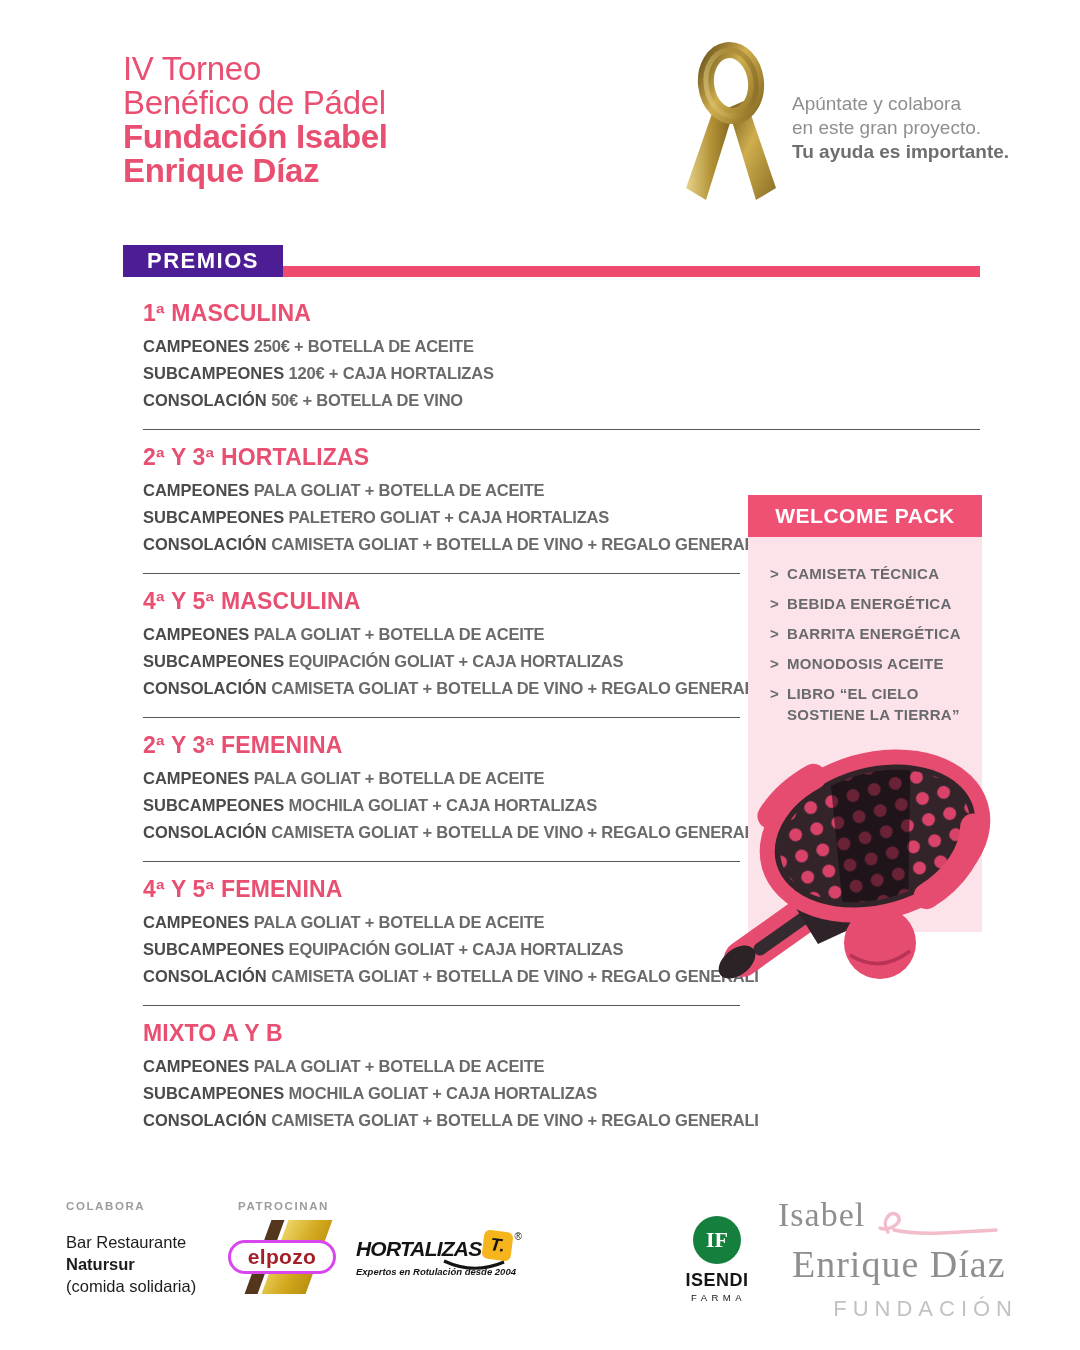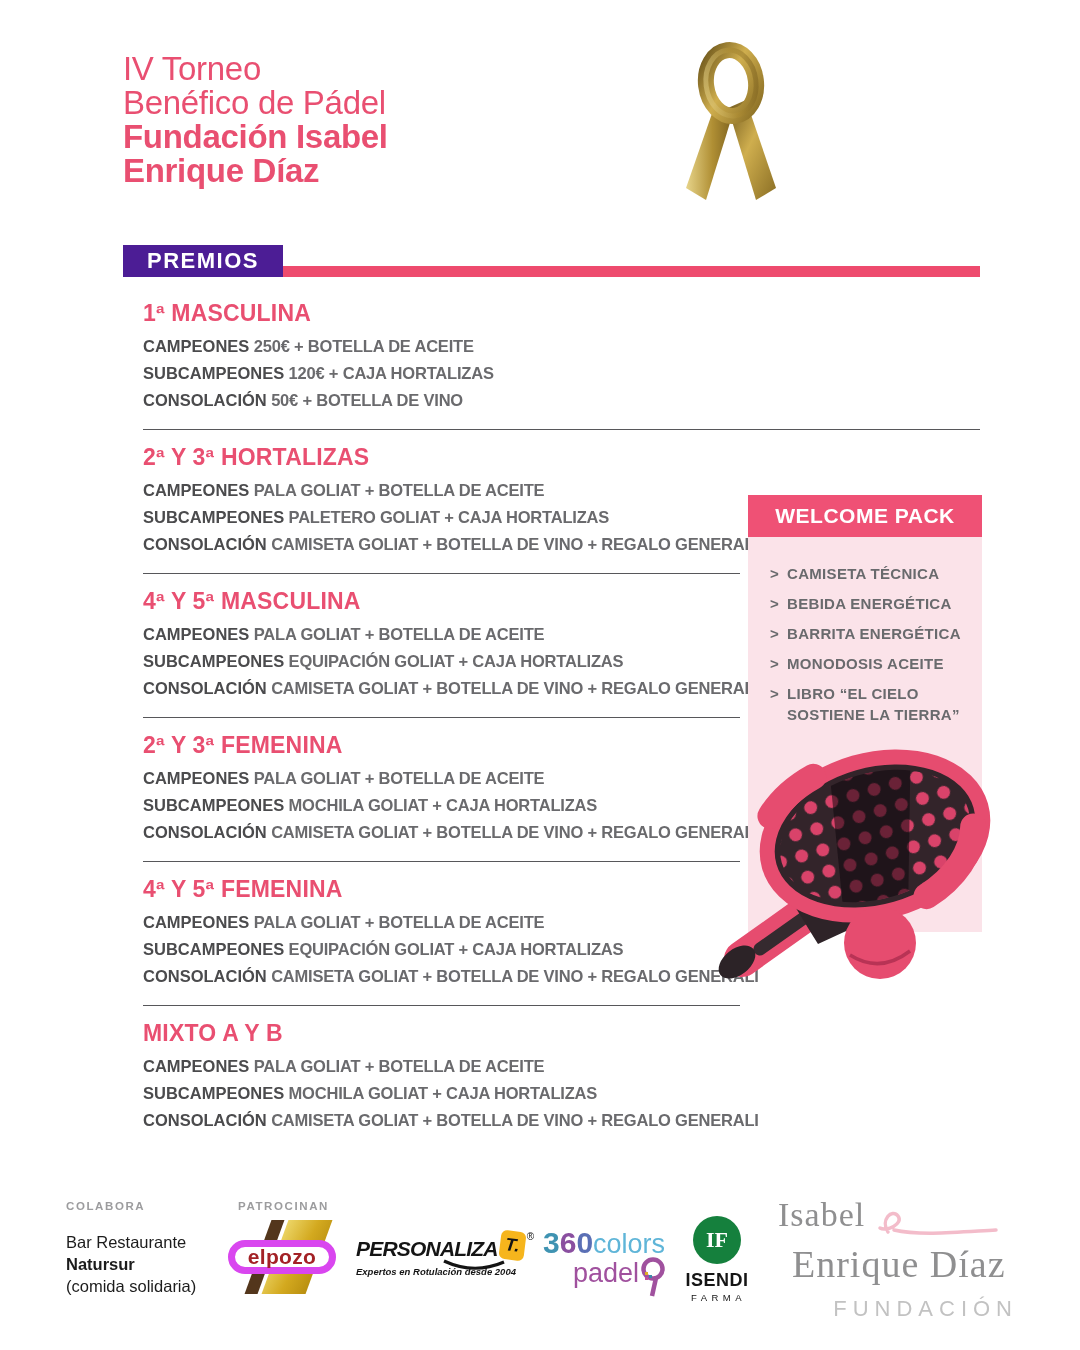--- a/index.html
+++ b/index.html
@@ -43,21 +43,21 @@
   .colabora-label{left:66px;}
   .patrocinan-label{left:238px;}
   .colabora-lines{position:absolute;left:66px;top:1231px;font-size:16.5px;line-height:22px;color:#1c1c1c;}
   .colabora-lines .bold{font-weight:700;}
 
   
   .elpozo{position:absolute;left:228px;top:1220px;width:110px;height:74px;}
   .ep-band{position:absolute;top:0;height:74px;transform:skewX(-20deg);}
   .ep-brown{left:30px;width:13px;background:#53361c;}
   .ep-gold{left:47px;width:44px;background:linear-gradient(100deg,#ecd566 0%,#d3a91f 55%,#b98f10 100%);}
-  .ep-pill{position:absolute;left:0;top:20px;width:108px;height:34px;background:#fff;border:7px solid #d946ef;border-radius:19px;
+  .ep-pill{position:absolute;left:0;top:20px;width:108px;height:34px;background:#fff;border:3px solid #d946ef;border-radius:19px;
     display:flex;align-items:center;justify-content:center;font-size:21px;font-weight:800;color:#a32126;letter-spacing:0.3px;box-sizing:border-box;}
 
   
   .personalizat{position:absolute;left:356px;top:1231px;width:178px;height:52px;}
   .p-row{display:flex;align-items:flex-start;}
   .p-word{font-size:21px;font-weight:800;font-style:italic;color:#141414;letter-spacing:-0.8px;margin-top:6px;}
   .p-tbox{width:29px;height:29px;background:#f6b51c;border-radius:6px;transform:rotate(7deg);margin-left:2px;
     display:flex;align-items:center;justify-content:center;font-size:18px;font-weight:800;font-style:italic;color:#141414;}
   .p-reg{font-size:10px;color:#141414;margin-left:2px;}
   .p-smile{position:absolute;right:28px;top:28px;}
@@ -113,20 +113,25 @@
             <stop offset="1" stop-color="#7c611f"></stop>
         </linearGradient>
       </defs>
       <polygon points="48,66 66,58 96,146 76,158" fill="url(#g1)"></polygon>
       <polygon points="36,60 54,68 26,158 6,146" fill="url(#g2)"></polygon>
       <ellipse cx="51" cy="41" rx="25" ry="33" fill="none" stroke="url(#g1)" stroke-width="16" transform="rotate(-7 51 41)"></ellipse>
       <ellipse cx="51" cy="41" rx="25" ry="33" fill="none" stroke="url(#g2)" stroke-width="5" opacity="0.5" transform="rotate(-7 51 41)"></ellipse>
     </svg>
   </div>
 
+  <div class="tagline">
+    <div>Apúntate y colabora</div>
+    <div>en este gran proyecto.</div>
+    <div class="bold">Tu ayuda es importante.</div>
+  </div>
 
   <div class="premios-box">PREMIOS</div>
   <div class="premios-bar"></div>
 
   <div class="sections">
 
     <section class="prize-section">
       <h3 class="prize-title">1ª MASCULINA</h3>
       <p class="prize-row"><strong>CAMPEONES</strong> <span>250€ + BOTELLA DE ACEITE</span></p>
       <p class="prize-row"><strong>SUBCAMPEONES</strong> <span>120€ + CAJA HORTALIZAS</span></p>
@@ -244,45 +249,30 @@
   </div>
 
   <div class="elpozo">
     <div class="ep-band ep-brown"></div>
     <div class="ep-band ep-gold"></div>
     <div class="ep-pill">elpozo</div>
   </div>
 
   <div class="personalizat">
     <div class="p-row">
-      <span class="p-word">PERSONALIZA</span>
+      <span class="p-word">HORTALIZAS</span>
       <span class="p-tbox">T.</span>
       <span class="p-reg">®</span>
     </div>
     <svg class="p-smile" width="64" height="14">
       <path d="M2 2 Q32 16 62 3" stroke="#141414" stroke-width="3.2" fill="none"></path>
     </svg>
     <div class="p-sub">Expertos en Rotulación desde 2004</div>
   </div>
 
-  <div class="c360">
-    <div class="c360-l1">
-      <span class="c3">3</span><span class="c6">6</span><span class="c0">0</span><span class="ccolors">colors</span>
-    </div>
-    <div class="c360-l2">
-      <span>padel</span>
-      <svg class="c360-glyph" width="26" height="44" viewBox="0 0 26 44">
-        <circle cx="13" cy="13" r="9.5" stroke="#a0519e" stroke-width="4.5" fill="none"></circle>
-        <path d="M16 22 L12 40" stroke="#a0519e" stroke-width="4.5" fill="none"></path>
-        <rect x="5" y="16" width="3" height="3" fill="#e0b020"></rect>
-          <rect x="9" y="19" width="3" height="3" fill="#3c86a8"></rect>
-          <rect x="5" y="21" width="3" height="3" fill="#c04f9e"></rect>
-      </svg>
-    </div>
-  </div>
 
   <div class="isendi">
     <div class="if-circle">IF</div>
     <div class="isendi-name">ISENDI</div>
     <div class="isendi-farma">FARMA</div>
   </div>
 
   <div class="fundacion">
     <div class="fund-l1">
       <span>Isabel</span>

